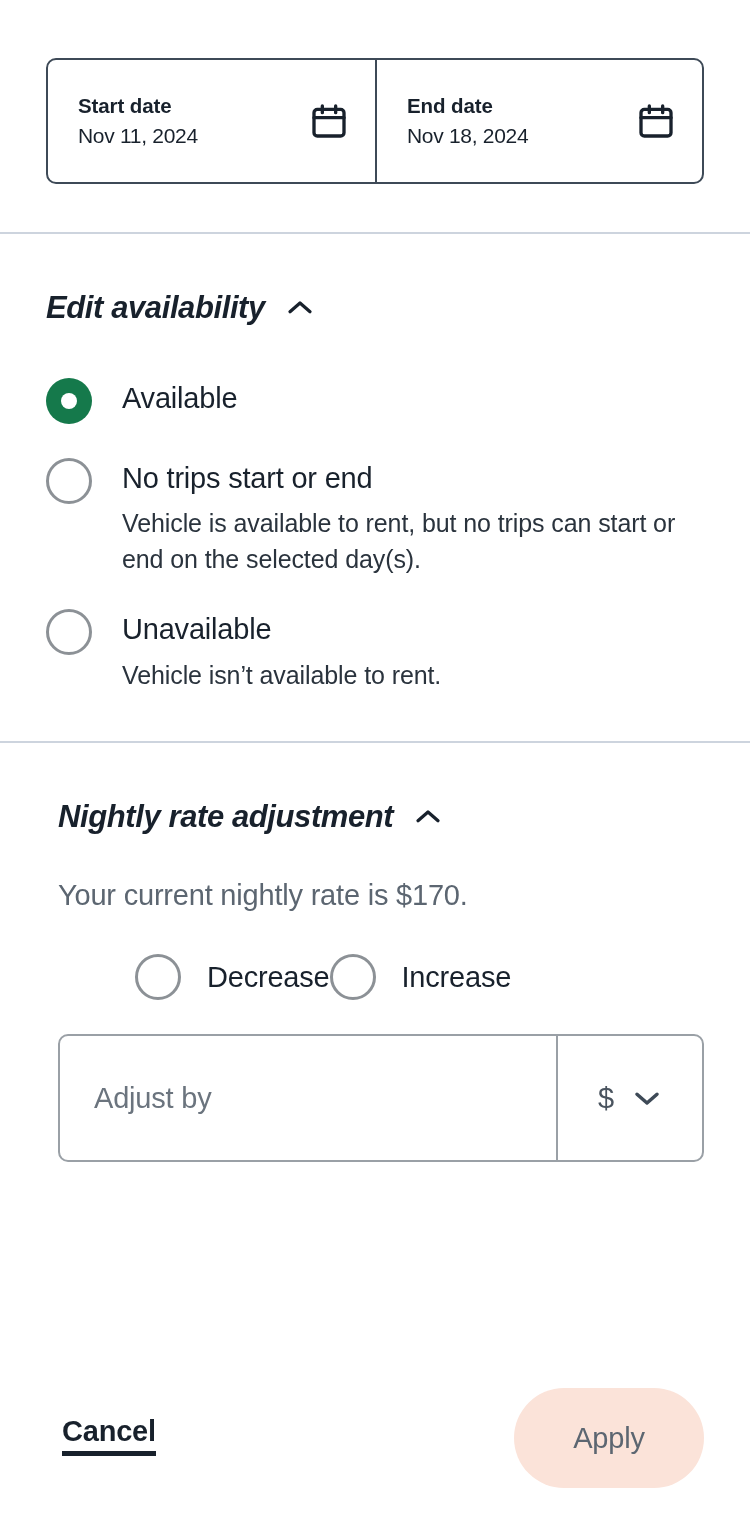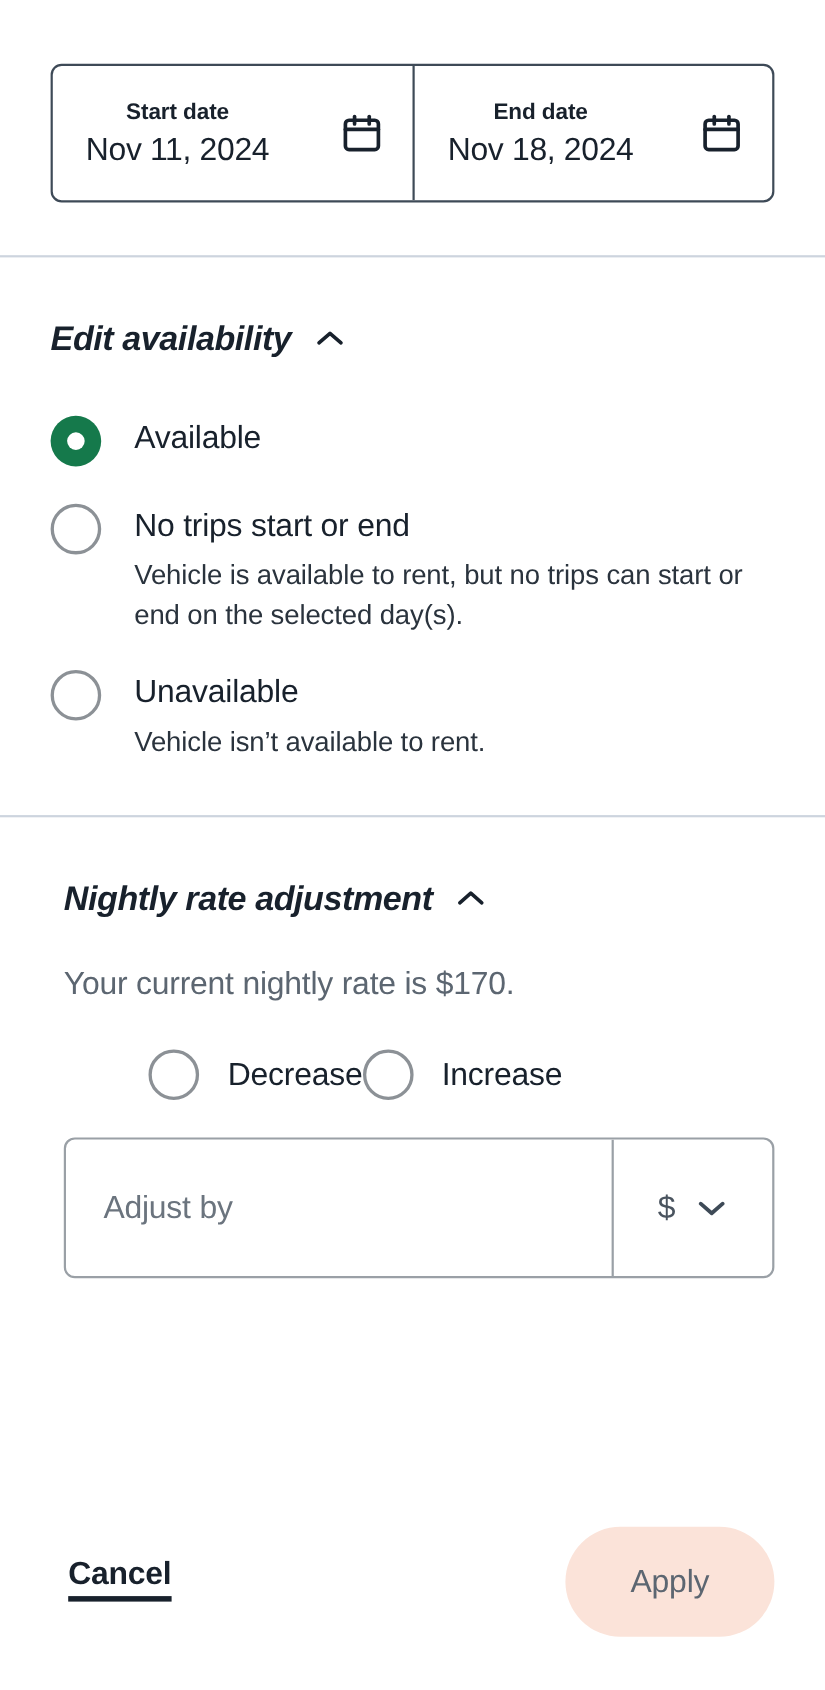--- a/index.html
+++ b/index.html
@@ -38,39 +38,38 @@
     box-sizing: border-box;
   }
   .date-cell {
     flex: 1 1 50%;
     display: flex;
     align-items: center;
     justify-content: space-between;
     padding: 0 26px 0 30px;
     box-sizing: border-box;
     position: relative;
-    text-align: center;
   }
   .date-cell + .date-cell {
     border-left: 2px solid #3E4A57;
   }
   .date-texts {
     display: flex;
     flex-direction: column;
     justify-content: center;
     gap: 6px;
   }
   .date-label {
     font-size: 20.5px;
     font-weight: 700;
     color: #18212C;
     letter-spacing: -0.1px;
   }
   .date-value {
-    font-size: 29px;
+    font-size: 21px;
     font-weight: 400;
     color: #18212C;
     letter-spacing: -0.3px;
   }
   .cal-icon {
     width: 40px;
     height: 40px;
     flex: none;
   }
 

